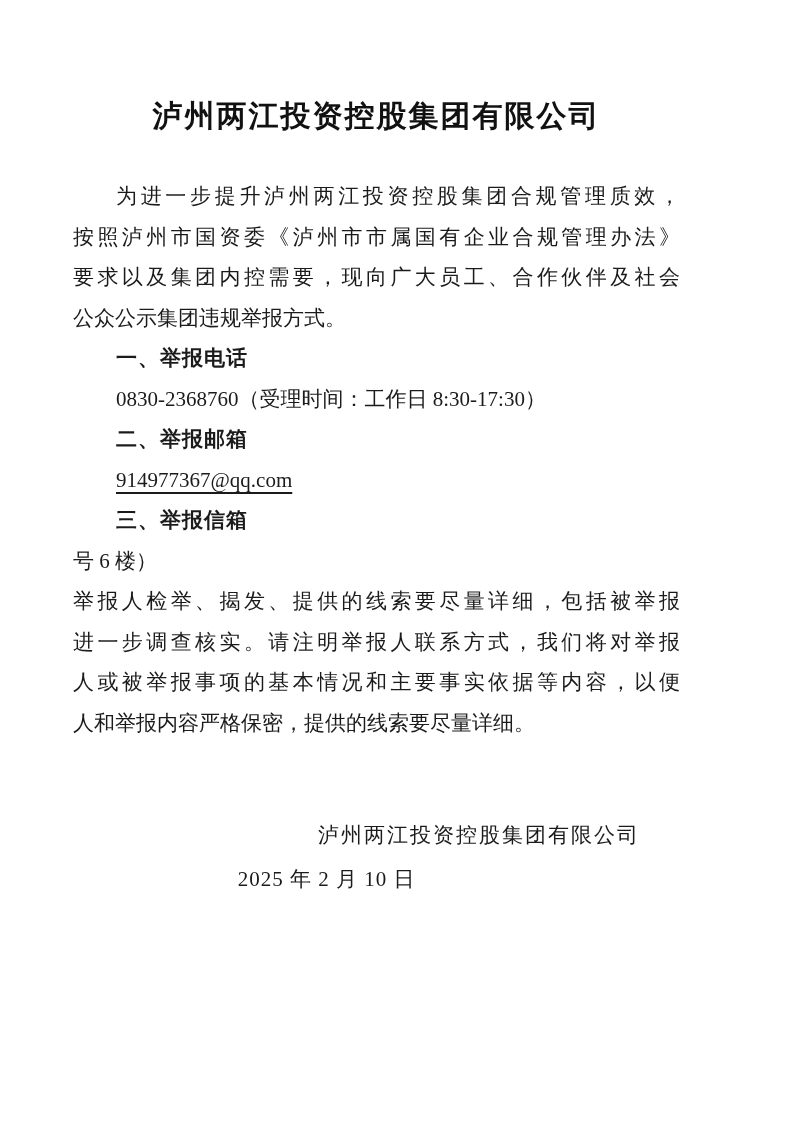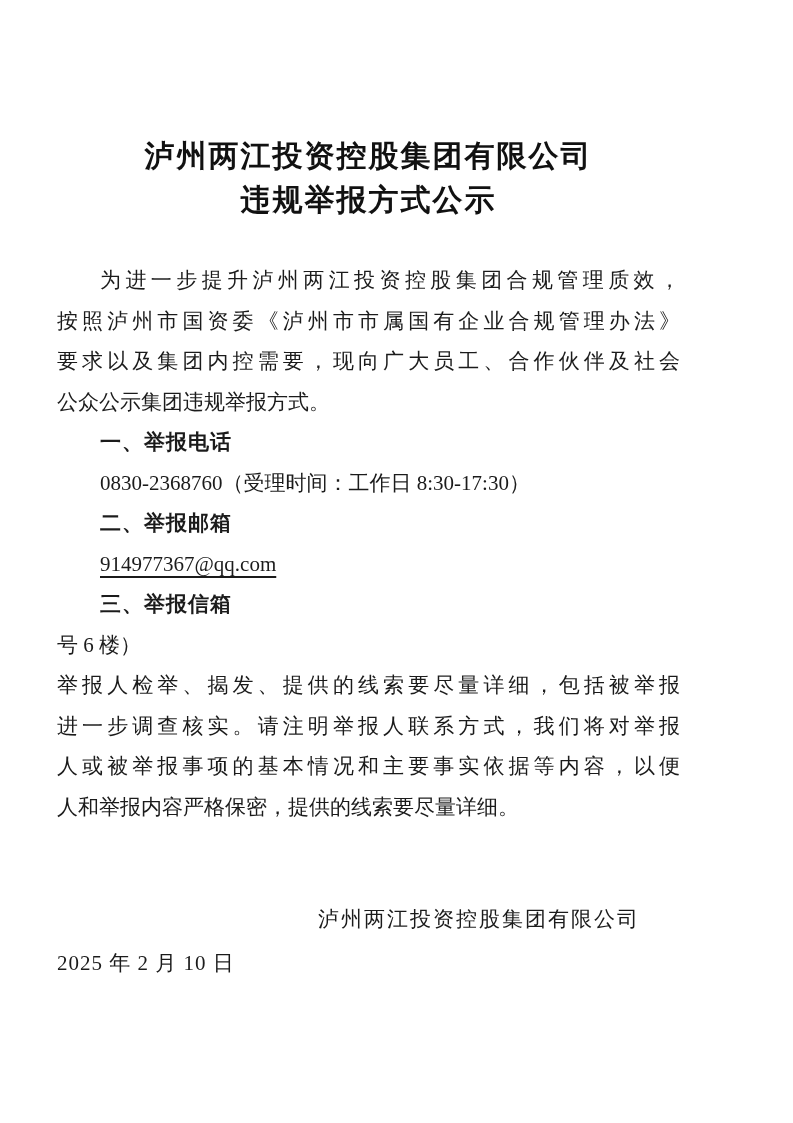--- a/index.html
+++ b/index.html
@@ -10,22 +10,21 @@
   .page {
     position: relative;
     width: 793px;
     height: 1123px;
     background: #ffffff;
     color: #1b1b1b;
     overflow: hidden;
     font-family: "Liberation Serif", "DejaVu Serif", serif;
   }
   .content {
-    padding: 94px 113px 0 57px;
-    margin-top: 40px;
+    padding: 94px 113px 0 73px;
   }
   .doc-title {
     text-align: center;
     font-weight: bold;
     font-size: 30px;
     line-height: 44px;
     letter-spacing: 2px;
     color: #111111;
   }
   .body-block {
@@ -58,34 +57,33 @@
     margin-top: 70px;
     font-size: 21px;
     line-height: 44px;
   }
   .sig-company {
     text-align: right;
     padding-right: 40px;
     letter-spacing: 2px;
   }
   .sig-date {
-    text-align: left;
+    text-align: center;
     padding-right: 100px;
     letter-spacing: 1px;
   }
 </style>
 </head>
 <body>
 
 <div class="page">
   <div class="content">
 
     <div class="doc-title">
       <div class="line">泸州两江投资控股集团有限公司</div>
-      <div class="line">违规举报方式公示</div>
     </div>
 
     <div class="body-block">
 
       <div>
         <div class="line indent fill">为进一步提升泸州两江投资控股集团合规管理质效，</div>
         <div class="line fill">按照泸州市国资委《泸州市市属国有企业合规管理办法》</div>
         <div class="line fill">要求以及集团内控需要，现向广大员工、合作伙伴及社会</div>
         <div class="line">公众公示集团违规举报方式。</div>
       </div>

